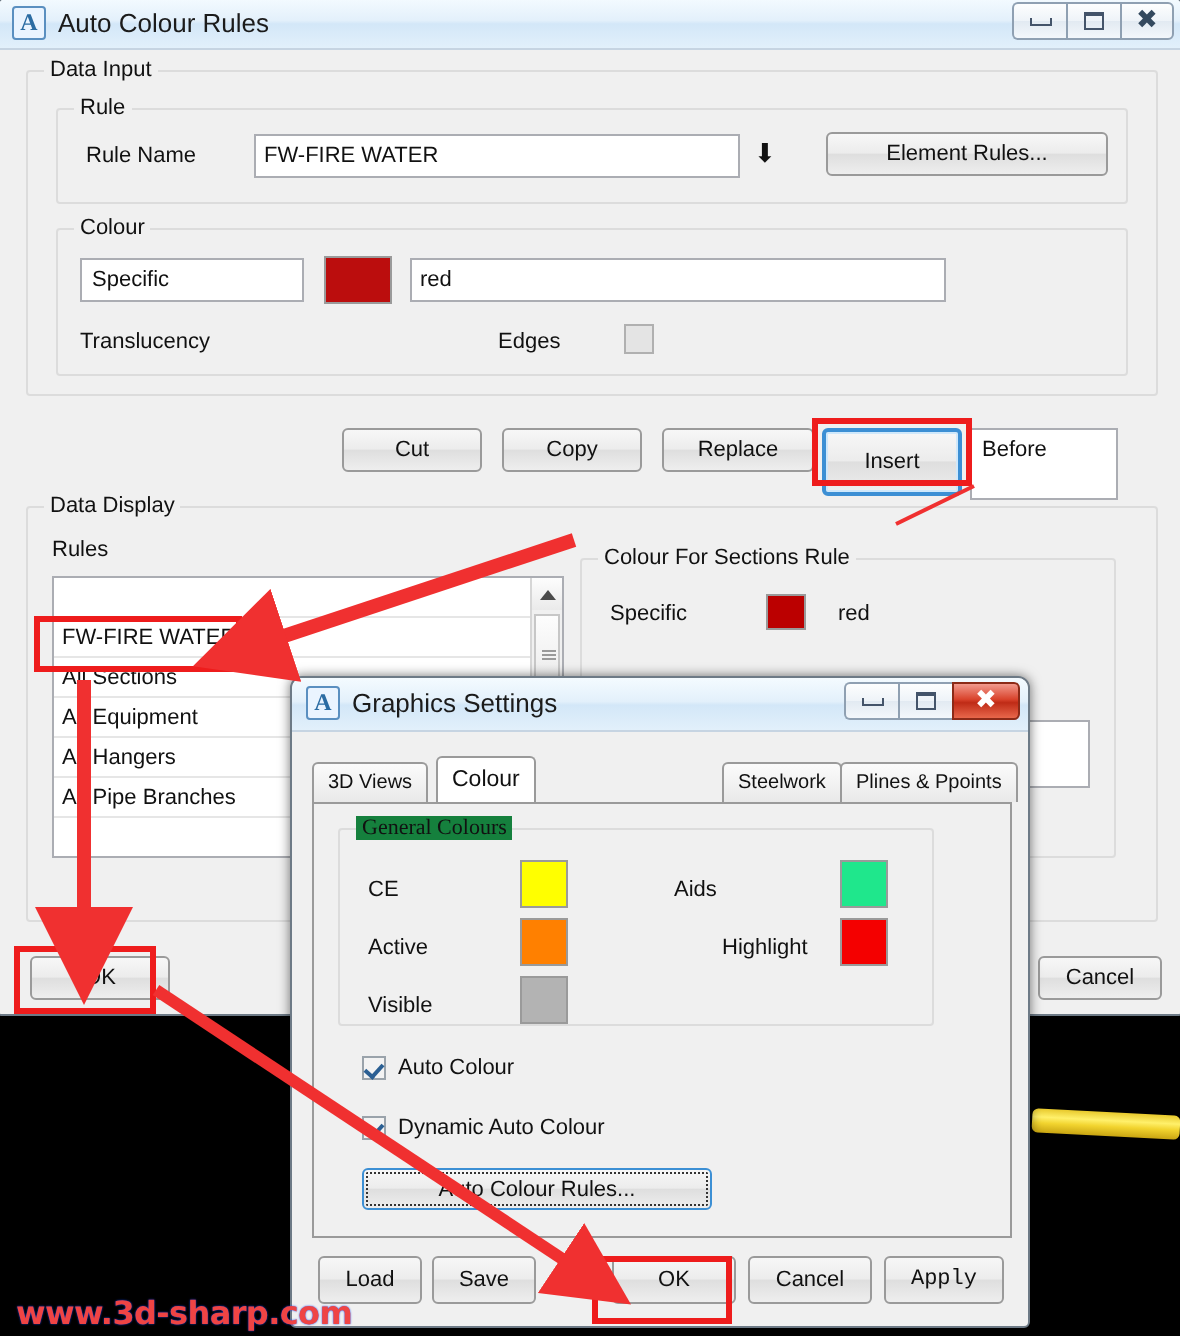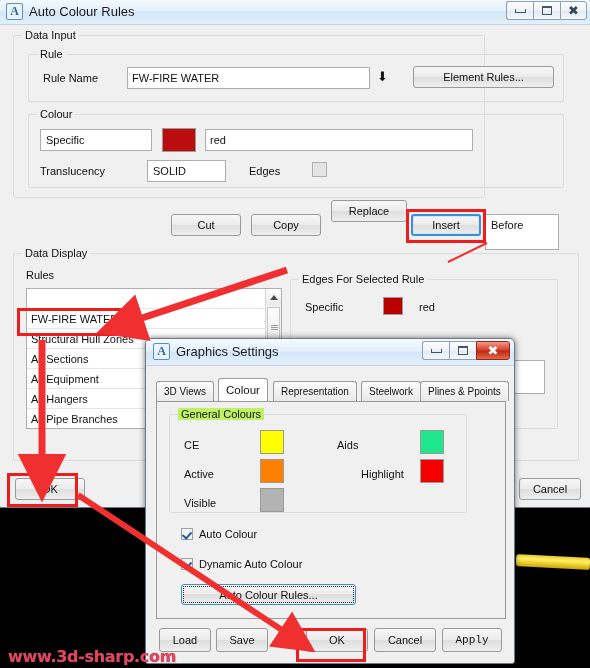--- a/index.html
+++ b/index.html
@@ -182,79 +182,77 @@
         <div class="tb-btn">
             <span class="gl-min"></span>
           </div>
         <div class="tb-btn">
             <span class="gl-max"></span>
           </div>
         <div class="tb-btn" style="font-size:13px;font-family:'DejaVu Sans',sans-serif;">✖</div>
       </div>
     </div>
 
-    <div class="group" style="left:14px;top:36px;width:472px;height:163px;">
+    <div class="group" style="left:14px;top:36px;width:566px;height:163px;">
       <div class="glabel">Data Input</div>
 
       <div class="group" style="left:14px;top:18px;width:536px;height:48px;">
         <div class="glabel">Rule</div>
         <div class="lbl" style="left:14px;top:17px;">Rule Name</div>
         <div class="tfield" style="left:98px;top:12px;width:243px;height:22px;">FW-FIRE WATER</div>
         <div style="position:absolute;left:348px;top:16px;width:11px;height:14px;color:#111;font-size:13px;line-height:11px;text-align:center;">⬇</div>
         <div class="btn" style="left:384px;top:11px;width:141px;height:22px;text-align:right;">Element Rules...</div>
       </div>
 
       <div class="group" style="left:14px;top:78px;width:536px;height:74px;">
         <div class="glabel">Colour</div>
         <div class="combo" style="left:11px;top:14px;width:112px;height:22px;">Specific</div>
         <div class="swatch" style="left:133px;top:13px;width:34px;height:24px;background:#bb0d0d;"></div>
         <div class="tfield" style="left:176px;top:14px;width:268px;height:22px;">red</div>
         <div class="lbl" style="left:11px;top:50px;">Translucency</div>
-        <div class="combo" style="left:118px;top:45px;width:79px;height:22px;">SOLID</div>
         <div class="lbl" style="left:220px;top:50px;">Edges</div>
         <div class="chk flat" style="left:283px;top:47px;width:15px;height:15px;"></div>
       </div>
     </div>
 
     <div class="btn" style="left:172px;top:215px;width:70px;height:22px;">Cut</div>
     <div class="btn" style="left:252px;top:215px;width:70px;height:22px;">Copy</div>
-    <div class="btn" style="left:332px;top:201px;width:76px;height:22px;">Replace</div>
-    <div class="btn focus" style="left:412px;top:215px;width:70px;height:22px;">Insert</div>
+    <div class="btn" style="left:332px;top:215px;width:76px;height:22px;">Replace</div>
+    <div class="btn focus" style="left:412px;top:215px;width:70px;height:34px;">Insert</div>
     <div class="combo" style="left:486px;top:215px;width:74px;height:36px;">Before</div>
 
     <div class="group" style="left:14px;top:254px;width:566px;height:208px;">
       <div class="glabel">Data Display</div>
 
       <div class="lbl" style="left:12px;top:15px;">Rules</div>
 
       <div class="listbox" style="left:12px;top:34px;width:256px;height:141px;">
         <div class="listitem"></div>
         <div class="listitem">FW-FIRE WATER</div>
-        <div class="listitem">Structural Hull Zones</div>
         <div class="listitem">All Sections</div>
         <div class="listitem">All Equipment</div>
         <div class="listitem">All Hangers</div>
         <div class="listitem">All Pipe Branches</div>
 
         <div class="vscroll" style="right:0;top:0;bottom:0;">
           <div class="sb-up">
               <span class="tri-up"></span>
             </div>
           <div class="thumb">
             <div class="grip">
                 <i></i>
                 <i></i>
                 <i></i>
               </div>
           </div>
         </div>
       </div>
 
       <div class="group" style="left:276px;top:25px;width:268px;height:150px;">
-        <div class="glabel">Edges For Selected Rule</div>
+        <div class="glabel">Colour For Sections Rule</div>
         <div class="lbl" style="left:14px;top:21px;">Specific</div>
         <div class="swatch" style="left:92px;top:17px;width:20px;height:18px;background:#bb0000;"></div>
         <div class="lbl" style="left:128px;top:21px;">red</div>
         <div class="lbl" style="left:14px;top:57px;">Expression</div>
         <div class="tfield" style="left:208px;top:80px;width:46px;height:34px;"></div>
       </div>
     </div>
 
     <div class="btn" style="left:16px;top:479px;width:70px;height:22px;">OK</div>
     <div class="btn" style="left:520px;top:479px;width:62px;height:22px;">Cancel</div>
@@ -272,29 +270,28 @@
         <div class="tb-btn">
             <span class="gl-max"></span>
           </div>
         <div class="tb-btn close-red" style="font-size:13px;font-weight:bold;font-family:'DejaVu Sans',sans-serif;">✖</div>
       </div>
     </div>
 
     <div class="tabstrip" style="left:10px;top:39px;width:350px;">
       <div class="tab" style="left:0px;">3D Views</div>
       <div class="tab active" style="left:62px;">Colour</div>
-      <div class="tab" style="left:117px;">Representation</div>
       <div class="tab" style="left:205px;">Steelwork</div>
       <div class="tab" style="left:264px;">Plines &amp; Ppoints</div>
     </div>
 
     <div class="tabpanel" style="left:10px;top:62px;width:350px;height:218px;">
 
       <div class="group" style="left:12px;top:12px;width:298px;height:99px;">
-        <div class="glabel" style="background:#bef264;">General Colours</div>
+        <div class="glabel" style="background:#15803d;font-family:Liberation Serif, serif;">General Colours</div>
 
         <div class="lbl" style="left:14px;top:24px;">CE</div>
         <div class="swatch" style="left:90px;top:15px;width:24px;height:24px;background:#ffff00;"></div>
 
         <div class="lbl" style="left:14px;top:53px;">Active</div>
         <div class="swatch" style="left:90px;top:44px;width:24px;height:24px;background:#ff8000;"></div>
 
         <div class="lbl" style="left:14px;top:82px;">Visible</div>
         <div class="swatch" style="left:90px;top:73px;width:24px;height:24px;background:#b3b3b3;"></div>
 

